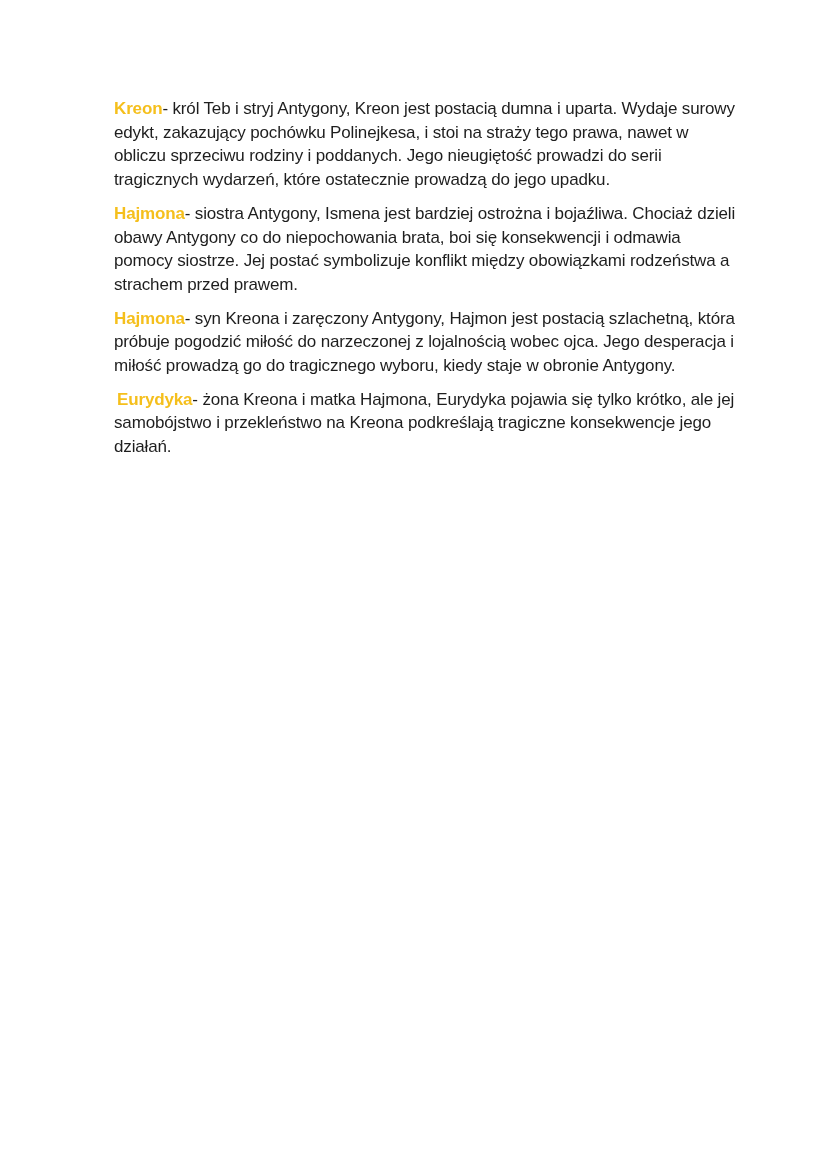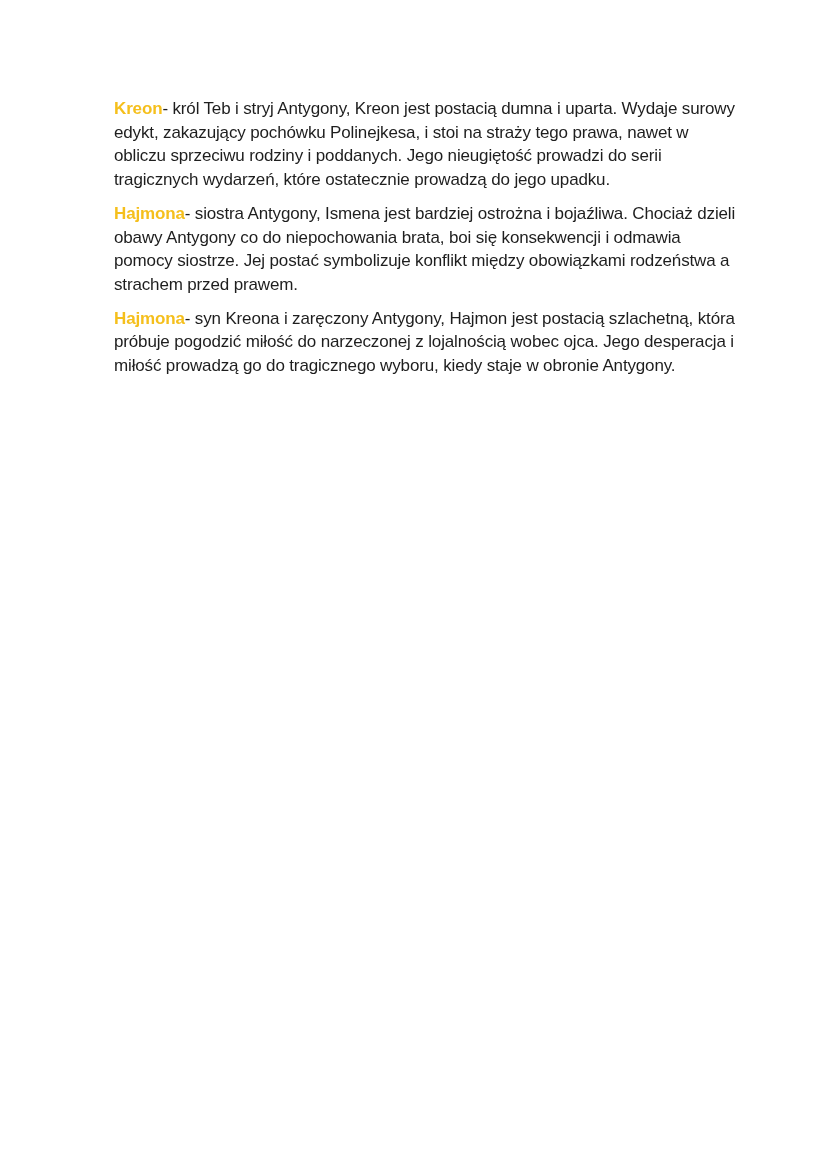--- a/index.html
+++ b/index.html
@@ -33,13 +33,14 @@
     }
     .indent { padding-left: 3px; }
   </style>
 </head>
 <body>
 
 <div class="page">
   <p class="entry"><span class="name">Kreon</span><span>- król Teb i stryj Antygony, Kreon jest postacią dumna i uparta. Wydaje surowy edykt, zakazujący pochówku Polinejkesa, i stoi na straży tego prawa, nawet w obliczu sprzeciwu rodziny i poddanych. Jego nieugiętość prowadzi do serii tragicznych wydarzeń, które ostatecznie prowadzą do jego upadku.</span></p>
   <p class="entry"><span class="name">Hajmona</span><span>- siostra Antygony, Ismena jest bardziej ostrożna i bojaźliwa. Chociaż dzieli obawy Antygony co do niepochowania brata, boi się konsekwencji i odmawia pomocy siostrze. Jej postać symbolizuje konflikt między obowiązkami rodzeństwa a strachem przed prawem.</span></p>
   <p class="entry"><span class="name">Hajmona</span><span>- syn Kreona i zaręczony Antygony, Hajmon jest postacią szlachetną, która próbuje pogodzić miłość do narzeczonej z lojalnością wobec ojca. Jego desperacja i miłość prowadzą go do tragicznego wyboru, kiedy staje w obronie Antygony.</span></p>
+  <p class="entry"><span class="name indent">Eurydyka</span><span>- żona Kreona i matka Hajmona, Eurydyka pojawia się tylko krótko, ale jej samobójstwo i przekleństwo na Kreona podkreślają tragiczne konsekwencje jego działań.</span></p>
 </div>
 
 </body></html>

